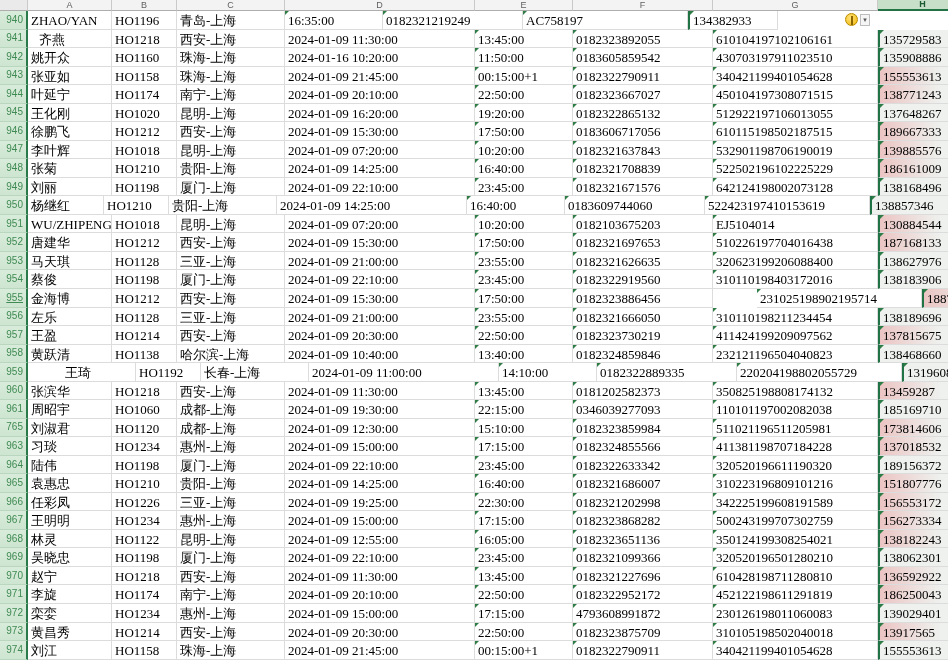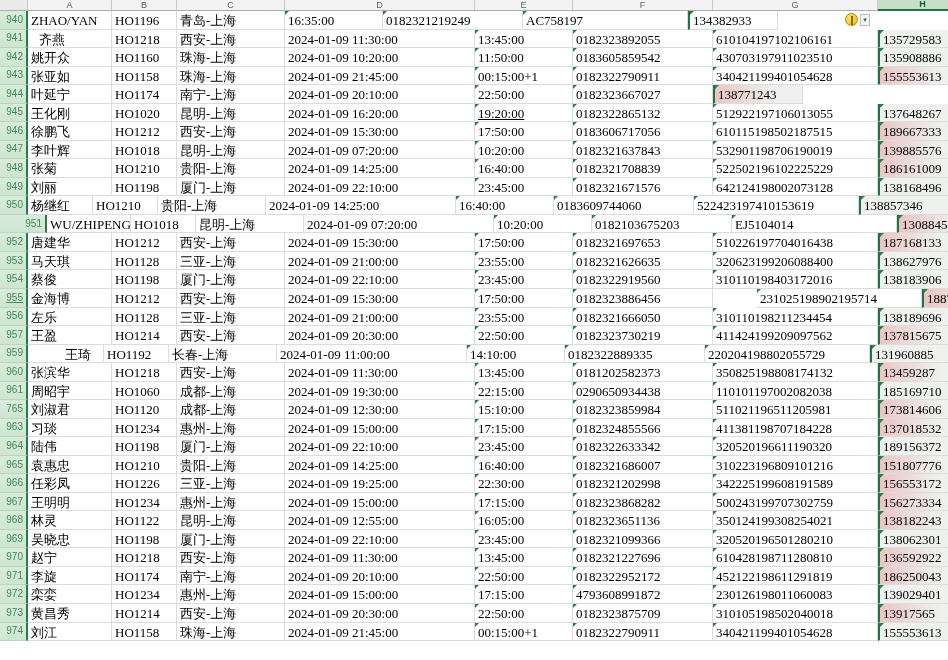--- a/index.html
+++ b/index.html
@@ -72,21 +72,21 @@
         <div class="cell tick" style="width: 98px;">13:45:00</div>
         <div class="cell tick" style="width: 140px;">0182323892055</div>
         <div class="cell tick" style="width: 165px;">610104197102106161</div>
         <div class="cell tick colH" style="width: 90px;">135729583</div>
       </div>
       <div class="row">
         <div class="rowhdr" style="width: 28px;">942</div>
         <div class="cell" style="width: 84px;">姚开众</div>
         <div class="cell" style="width: 65px;">HO1160</div>
         <div class="cell" style="width: 108px;">珠海-上海</div>
-        <div class="cell" style="width: 190px;">2024-01-09 10:20:00</div>
+        <div class="cell" style="width: 190px;">2024-01-16 10:20:00</div>
         <div class="cell tick" style="width: 98px;">11:50:00</div>
         <div class="cell tick" style="width: 140px;">0183605859542</div>
         <div class="cell tick" style="width: 165px;">430703197911023510</div>
         <div class="cell tick colH" style="width: 90px;">135908886</div>
       </div>
       <div class="row">
         <div class="rowhdr" style="width: 28px;">943</div>
         <div class="cell" style="width: 84px;">张亚如</div>
         <div class="cell" style="width: 65px;">HO1158</div>
         <div class="cell" style="width: 108px;">珠海-上海</div>
@@ -97,29 +97,30 @@
         <div class="cell tick colH dup" style="width: 90px;">155553613</div>
       </div>
       <div class="row">
         <div class="rowhdr" style="width: 28px;">944</div>
         <div class="cell" style="width: 84px;">叶延宁</div>
         <div class="cell" style="width: 65px;">HO1174</div>
         <div class="cell" style="width: 108px;">南宁-上海</div>
         <div class="cell" style="width: 190px;">2024-01-09 20:10:00</div>
         <div class="cell tick" style="width: 98px;">22:50:00</div>
         <div class="cell tick" style="width: 140px;">0182323667027</div>
+        <div class="cell tick" style="width: 165px;">450104197308071515</div>
         <div class="cell tick colH dup" style="width: 90px;">138771243</div>
       </div>
       <div class="row">
         <div class="rowhdr" style="width: 28px;">945</div>
         <div class="cell" style="width: 84px;">王化刚</div>
         <div class="cell" style="width: 65px;">HO1020</div>
         <div class="cell" style="width: 108px;">昆明-上海</div>
         <div class="cell" style="width: 190px;">2024-01-09 16:20:00</div>
-        <div class="cell tick" style="width: 98px; text-decoration: underline;">19:20:00</div>
+        <div class="cell tick" style="width: 98px;">19:20:00</div>
         <div class="cell tick" style="width: 140px;">0182322865132</div>
         <div class="cell tick" style="width: 165px;">512922197106013055</div>
         <div class="cell tick colH" style="width: 90px;">137648267</div>
       </div>
       <div class="row">
         <div class="rowhdr" style="width: 28px;">946</div>
         <div class="cell" style="width: 84px;">徐鹏飞</div>
         <div class="cell" style="width: 65px;">HO1212</div>
         <div class="cell" style="width: 108px;">西安-上海</div>
         <div class="cell" style="width: 190px;">2024-01-09 15:30:00</div>
@@ -156,31 +157,31 @@
         <div class="cell" style="width: 65px;">HO1198</div>
         <div class="cell" style="width: 108px;">厦门-上海</div>
         <div class="cell" style="width: 190px;">2024-01-09 22:10:00</div>
         <div class="cell tick" style="width: 98px;">23:45:00</div>
         <div class="cell tick" style="width: 140px;">0182321671576</div>
         <div class="cell tick" style="width: 165px;">642124198002073128</div>
         <div class="cell tick colH" style="width: 90px;">138168496</div>
       </div>
       <div class="row">
         <div class="rowhdr" style="width: 28px;">950</div>
-        <div class="cell" style="width: 65px;">杨继红</div>
+        <div class="cell" style="width: 76px;">杨继红</div>
         <div class="cell" style="width: 65px;">HO1210</div>
         <div class="cell" style="width: 108px;">贵阳-上海</div>
         <div class="cell" style="width: 190px;">2024-01-09 14:25:00</div>
         <div class="cell tick" style="width: 98px;">16:40:00</div>
         <div class="cell tick" style="width: 140px;">0183609744060</div>
         <div class="cell tick" style="width: 165px;">522423197410153619</div>
         <div class="cell tick colH" style="width: 90px;">138857346</div>
       </div>
       <div class="row">
-        <div class="rowhdr" style="width: 47px;">951</div>
+        <div class="rowhdr" style="width: 28px;">951</div>
         <div class="cell" style="width: 84px;">WU/ZHIPENG</div>
         <div class="cell" style="width: 65px;">HO1018</div>
         <div class="cell" style="width: 108px;">昆明-上海</div>
         <div class="cell" style="width: 190px;">2024-01-09 07:20:00</div>
         <div class="cell tick" style="width: 98px;">10:20:00</div>
         <div class="cell tick" style="width: 140px;">0182103675203</div>
         <div class="cell tick" style="width: 165px;">EJ5104014</div>
         <div class="cell tick colH dup" style="width: 90px;">130884544</div>
       </div>
       <div class="row">
@@ -243,22 +244,33 @@
         <div class="cell" style="width: 84px;">王盈</div>
         <div class="cell" style="width: 65px;">HO1214</div>
         <div class="cell" style="width: 108px;">西安-上海</div>
         <div class="cell" style="width: 190px;">2024-01-09 20:30:00</div>
         <div class="cell tick" style="width: 98px;">22:50:00</div>
         <div class="cell tick" style="width: 140px;">0182323730219</div>
         <div class="cell tick" style="width: 165px;">411424199209097562</div>
         <div class="cell tick colH dup" style="width: 90px;">137815675</div>
       </div>
       <div class="row">
+        <div class="rowhdr" style="width: 28px;">958</div>
+        <div class="cell" style="width: 84px;">黄跃清</div>
+        <div class="cell" style="width: 65px;">HO1138</div>
+        <div class="cell" style="width: 108px;">哈尔滨-上海</div>
+        <div class="cell" style="width: 190px;">2024-01-09 10:40:00</div>
+        <div class="cell tick" style="width: 98px;">13:40:00</div>
+        <div class="cell tick" style="width: 140px;">0182324859846</div>
+        <div class="cell tick" style="width: 165px;">232121196504040823</div>
+        <div class="cell tick colH" style="width: 90px;">138468660</div>
+      </div>
+      <div class="row">
         <div class="rowhdr" style="width: 28px;">959</div>
-        <div class="cell" style="width: 76px; padding-left: 37px;">王琦</div>
+        <div class="cell" style="width: 108px; padding-left: 37px;">王琦</div>
         <div class="cell" style="width: 65px;">HO1192</div>
         <div class="cell" style="width: 108px;">长春-上海</div>
         <div class="cell" style="width: 190px;">2024-01-09 11:00:00</div>
         <div class="cell tick" style="width: 98px;">14:10:00</div>
         <div class="cell tick" style="width: 140px;">0182322889335</div>
         <div class="cell tick" style="width: 165px;">220204198802055729</div>
         <div class="cell tick colH" style="width: 90px;">131960885</div>
       </div>
       <div class="row">
         <div class="rowhdr" style="width: 28px;">960</div>
@@ -271,21 +283,21 @@
         <div class="cell tick" style="width: 165px;">350825198808174132</div>
         <div class="cell tick colH dup" style="width: 90px;">13459287</div>
       </div>
       <div class="row">
         <div class="rowhdr" style="width: 28px; text-align: right;">961</div>
         <div class="cell" style="width: 84px;">周昭宇</div>
         <div class="cell" style="width: 65px;">HO1060</div>
         <div class="cell" style="width: 108px;">成都-上海</div>
         <div class="cell" style="width: 190px;">2024-01-09 19:30:00</div>
         <div class="cell tick" style="width: 98px;">22:15:00</div>
-        <div class="cell tick" style="width: 140px;">0290650934438</div>
+        <div class="cell tick" style="width: 140px;">0346039277093</div>
         <div class="cell tick" style="width: 165px;">110101197002082038</div>
         <div class="cell tick colH" style="width: 90px;">185169710</div>
       </div>
       <div class="row">
         <div class="rowhdr" style="width: 28px;">765</div>
         <div class="cell" style="width: 84px;">刘淑君</div>
         <div class="cell" style="width: 65px;">HO1120</div>
         <div class="cell" style="width: 108px;">成都-上海</div>
         <div class="cell" style="width: 190px;">2024-01-09 12:30:00</div>
         <div class="cell tick" style="width: 98px;">15:10:00</div>

